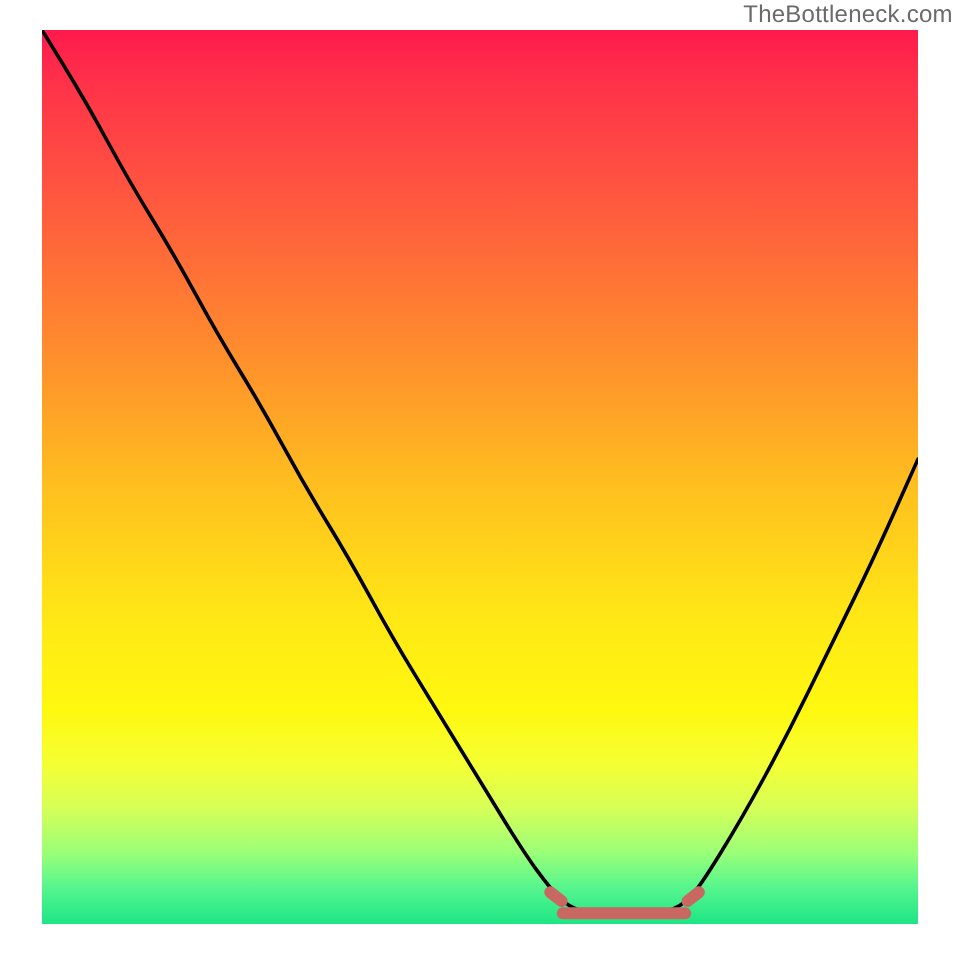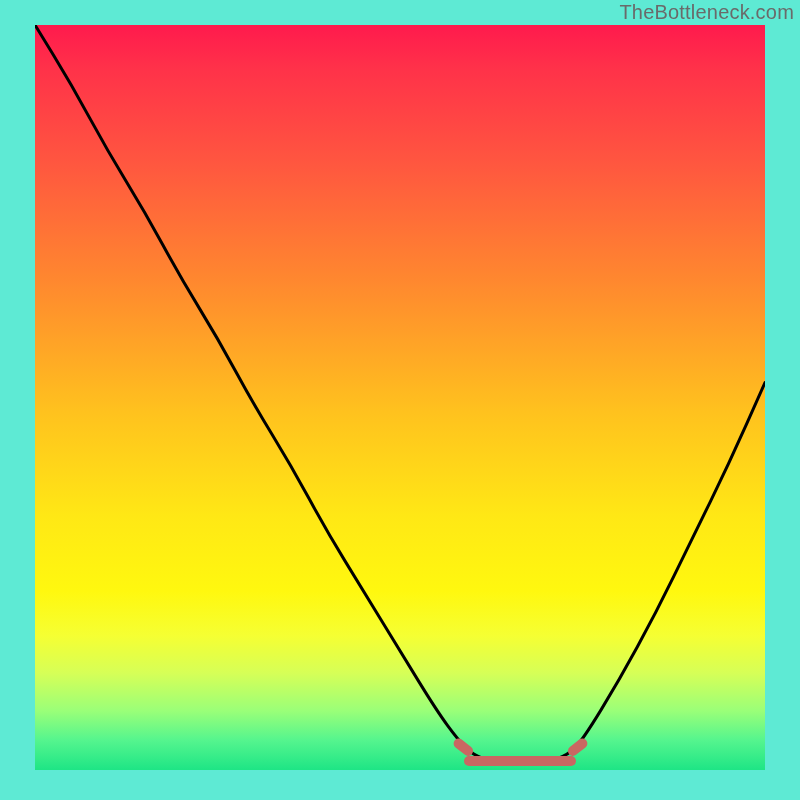--- a/index.html
+++ b/index.html
@@ -8,21 +8,21 @@
     width: 800px;
     height: 800px;
     background: #000;
     font-family: Arial, Helvetica, sans-serif;
     overflow: hidden;
   }
   .frame {
     position: relative;
     width: 800px;
     height: 800px;
-    background: #5eead4;
+    background: #ffffff;
   }
   .attribution {
     position: absolute;
     top: 1px;
     right: 6px;
     color: #6a6a6a;
     font-size: 20px;
     font-weight: 400;
     letter-spacing: 0.2px;
     z-index: 10;

